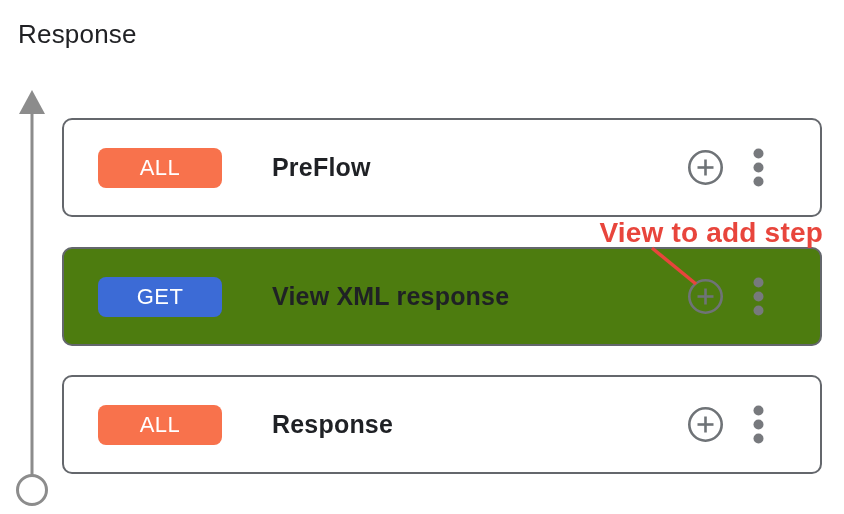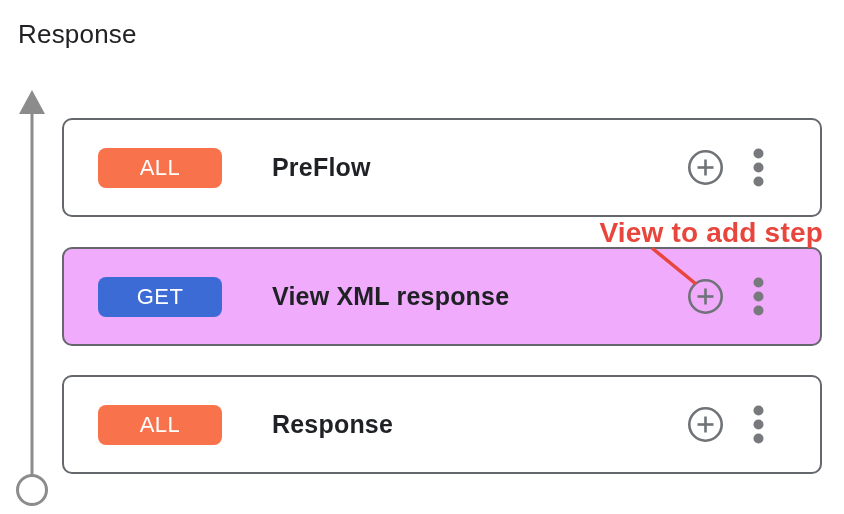--- a/index.html
+++ b/index.html
@@ -40,21 +40,21 @@
     height: 99px;
     background: #ffffff;
     border: 2px solid #64676c;
     border-radius: 10px;
     display: flex;
     align-items: center;
     padding: 0 56px 0 34px;
     cursor: pointer;
     gap: 24px;
   }
-  .flow-card.highlighted { background: #f0abfc; align-items: center; }
+  .flow-card.highlighted { background: #4d7c0f; align-items: center; }
   .card-postflow { top: 118px; }
   .card-condflow { top: 247px; }
   .card-preflow  { top: 375px; }
 
   .verb-badge {
     width: 124px;
     height: 40px;
     border-radius: 8px;
     color: #ffffff;
     font-size: 22px;

